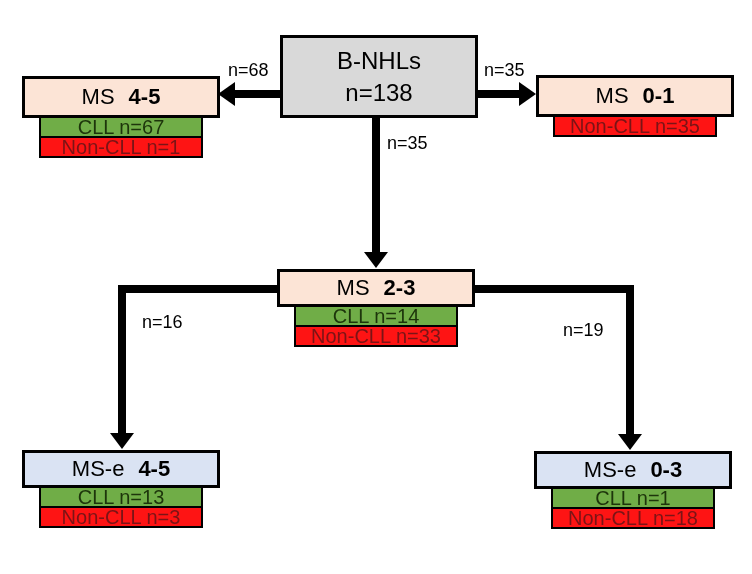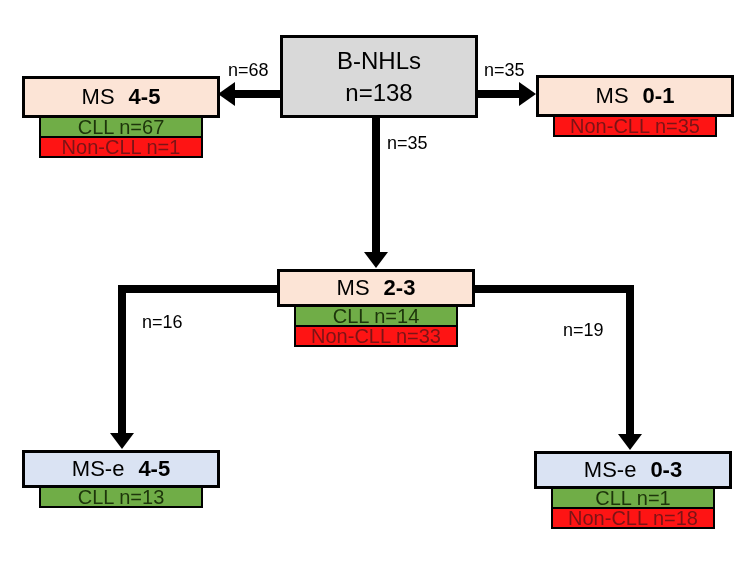--- a/index.html
+++ b/index.html
@@ -96,20 +96,21 @@
     <div class="row cll">CLL n=14</div>
     <div class="row noncll">Non-CLL n=33</div>
   </div>
 
   <div class="node-group" id="g-mse45">
     <div class="hdr mse short">
       <span>MS-e</span>
         <b>4-5</b>
     </div>
     <div class="row cll">CLL n=13</div>
+    <div class="row noncll">Non-CLL n=3</div>
   </div>
 
   <div class="node-group" id="g-mse03">
     <div class="hdr mse short">
       <span>MS-e</span>
         <b>0-3</b>
     </div>
     <div class="row cll">CLL n=1</div>
     <div class="row noncll">Non-CLL n=18</div>
   </div>

